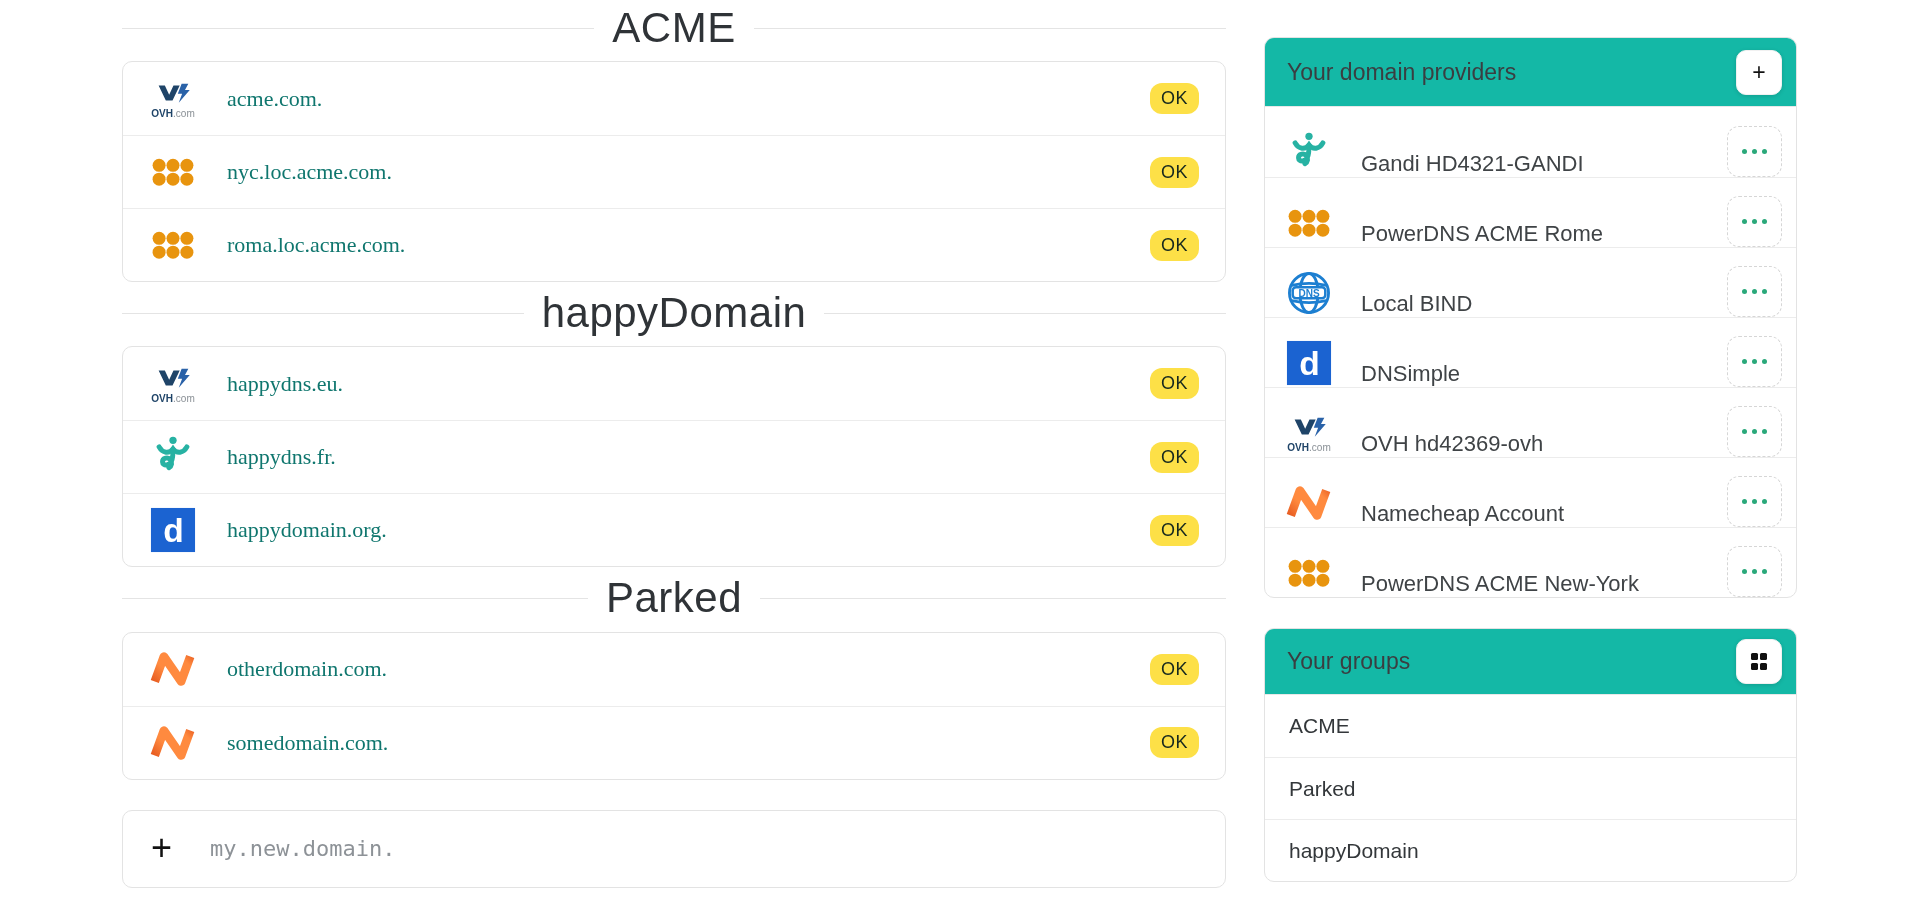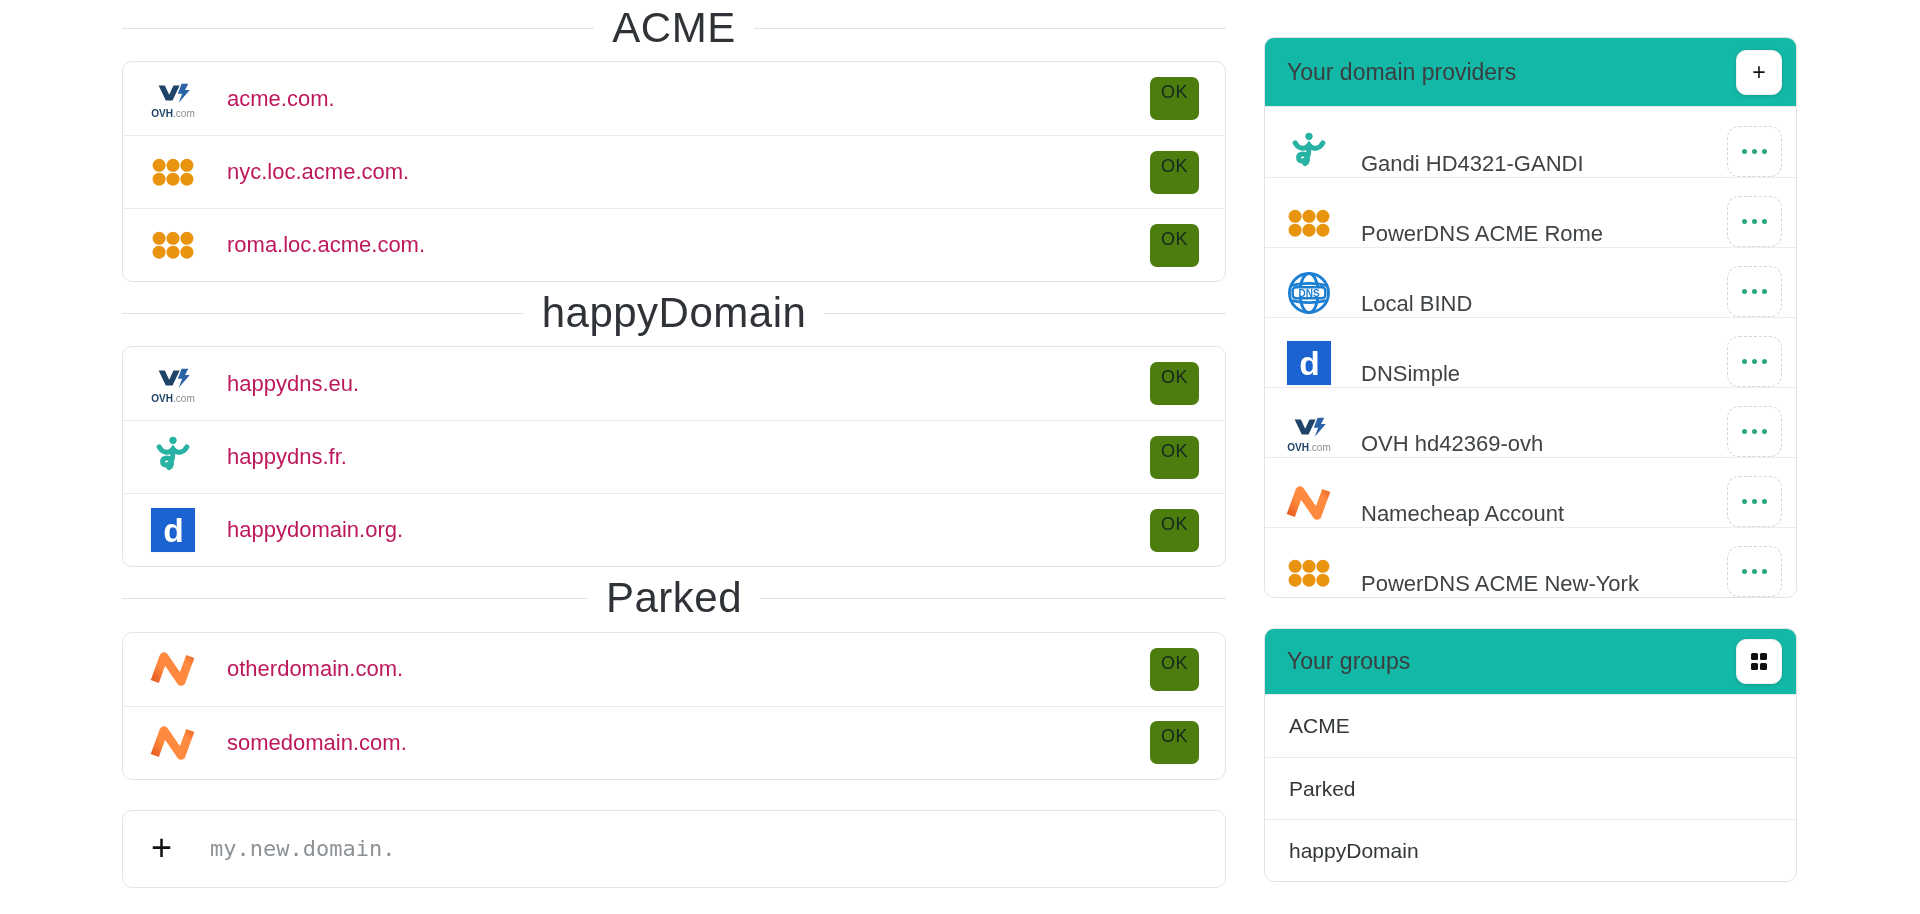--- a/index.html
+++ b/index.html
@@ -12,23 +12,23 @@
   .group-heading { display:flex; align-items:center; gap:18px; margin:8px 0 10px; }
   .domain-group:first-child .group-heading { margin-top:3px; }
   .group-heading .hline { flex:1 1 auto; height:1px; background:#e4e4e4; }
   .group-title { font-size:42px; line-height:1.1; font-weight:300; color:#2f3337; letter-spacing:.5px; white-space:nowrap; }
 
   .card { background:#fff; border:1px solid #e3e3e3; border-radius:10px; }
   .domain-card { overflow:hidden; }
   .domain-row { display:flex; align-items:center; height:73px; padding:0 26px; gap:30px; cursor:pointer; }
   .domain-row + .domain-row { border-top:1px solid #ececec; }
   .icon-slot { width:48px; height:48px; flex:0 0 48px; display:flex; align-items:center; justify-content:center; }
-  .domain-name { flex:1 1 auto; font-family:Liberation Sans, sans-serif; font-size:22px; color:#be185d; }
-  .badge-ok { background:#4d7c0f; color:#16281e; font-size:18px; line-height:1;
-              padding:6px 11px 19px; border-radius:7px; letter-spacing:.5px; }
+  .domain-name { flex:1 1 auto; font-family:Liberation Serif, serif; font-size:22px; color:#0f766e; }
+  .badge-ok { background:#fde047; color:#16281e; font-size:18px; line-height:1;
+              padding:6px 11px 7px; border-radius:12px; letter-spacing:.5px; }
 
   .add-domain-card { margin-top:30px; height:78px; display:flex; align-items:center; padding:0 28px; gap:36px; border-radius:10px; }
   .add-plus { font-size:36px; font-weight:300; color:#111; line-height:0.9; cursor:pointer; }
   .add-input { flex:1 1 auto; border:none; outline:none; background:transparent;
                font-family:"DejaVu Sans Mono", monospace; font-size:22px; color:#737373; }
   .add-input::placeholder { color:#8d9297; opacity:1; }
 
   
   .sidebar { flex:1 1 auto; padding-top:37px; }
   .side-card { border:1px solid #e3e3e3; border-radius:10px; overflow:hidden; background:#fff; }

